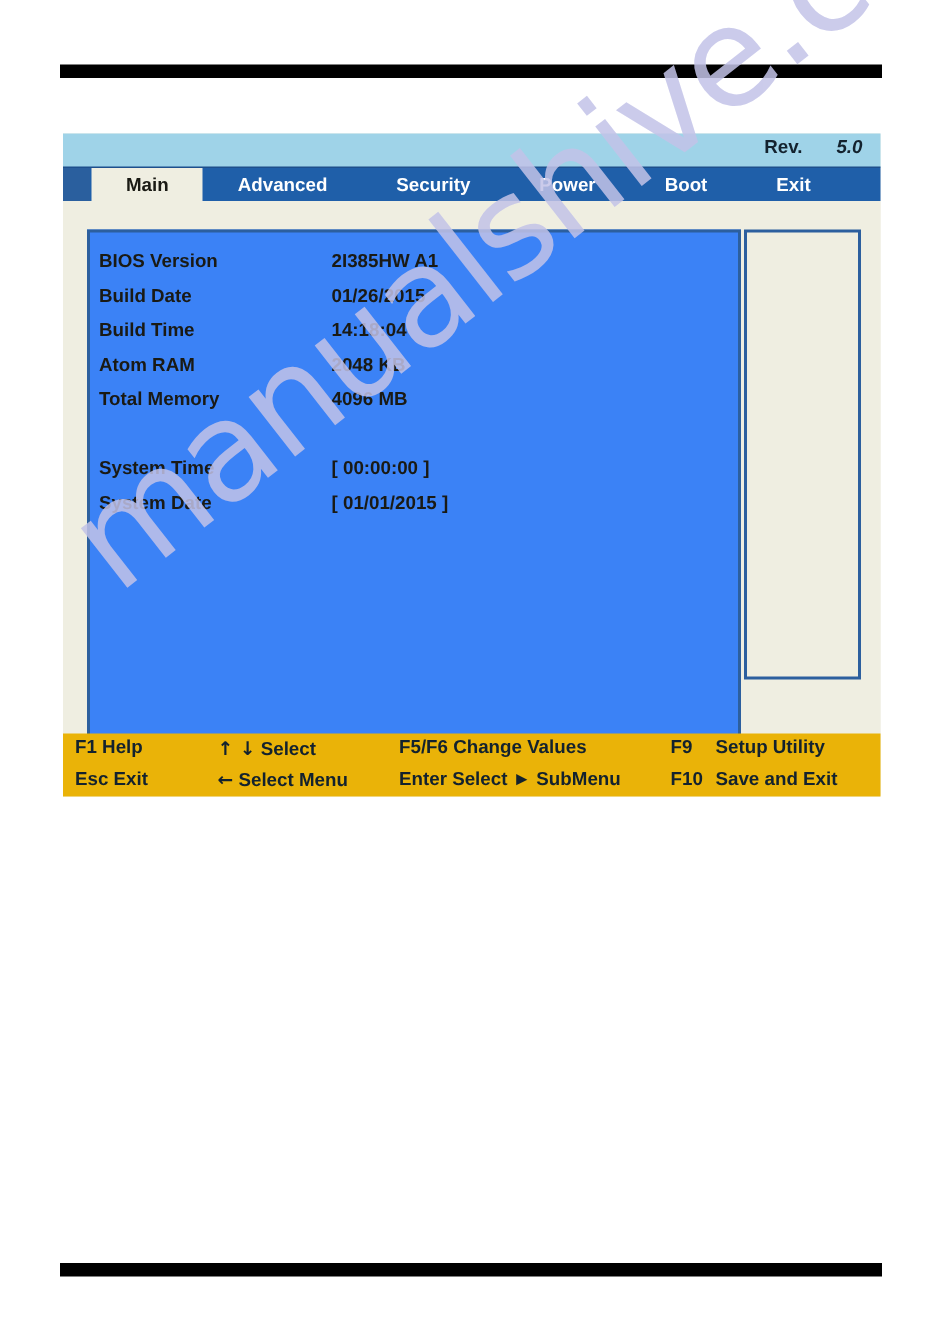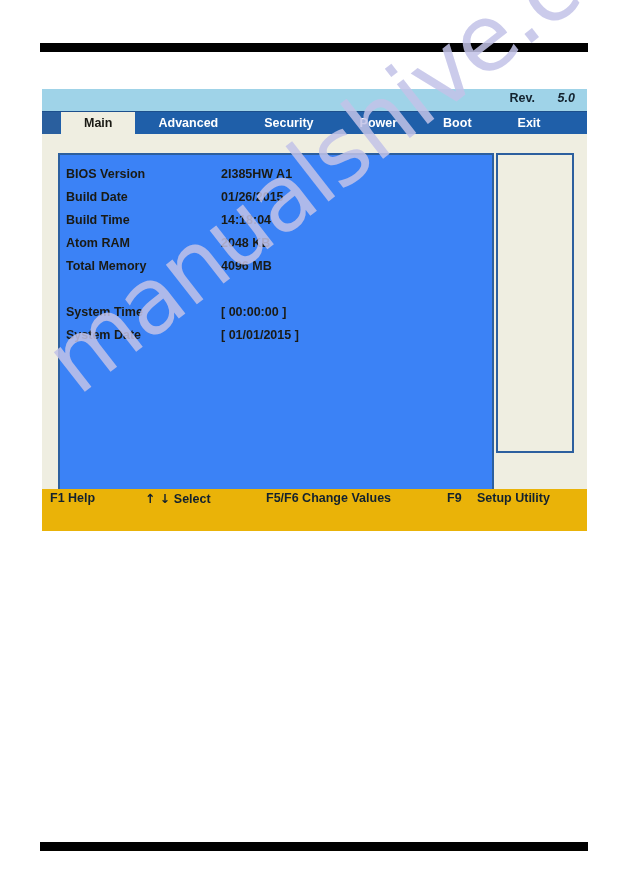--- a/index.html
+++ b/index.html
@@ -274,20 +274,27 @@
     <div class="help-panel"></div>
 
     <div class="bios-footer">
       <div class="footer-row">
         <span class="fk c1">F1 Help</span>
         <span class="fk c2"><span class="arrow-glyph">↑ ↓</span> <span>Select</span></span>
         <span class="fk c3">F5/F6 Change Values</span>
         <span class="fk c4">F9</span>
         <span class="fk c5">Setup Utility</span>
       </div>
+      <div class="footer-row">
+        <span class="fk c1">Esc Exit</span>
+        <span class="fk c2"><span class="arrow-glyph">←</span> <span>Select Menu</span></span>
+        <span class="fk c3">Enter Select ► SubMenu</span>
+        <span class="fk c4">F10</span>
+        <span class="fk c5">Save and Exit</span>
+      </div>
     </div>
 
   </div>
 </div>
 
 <div class="watermark">manualshive.com</div>
 
 <div class="page-rule bottom"></div>
 
 </body></html>

